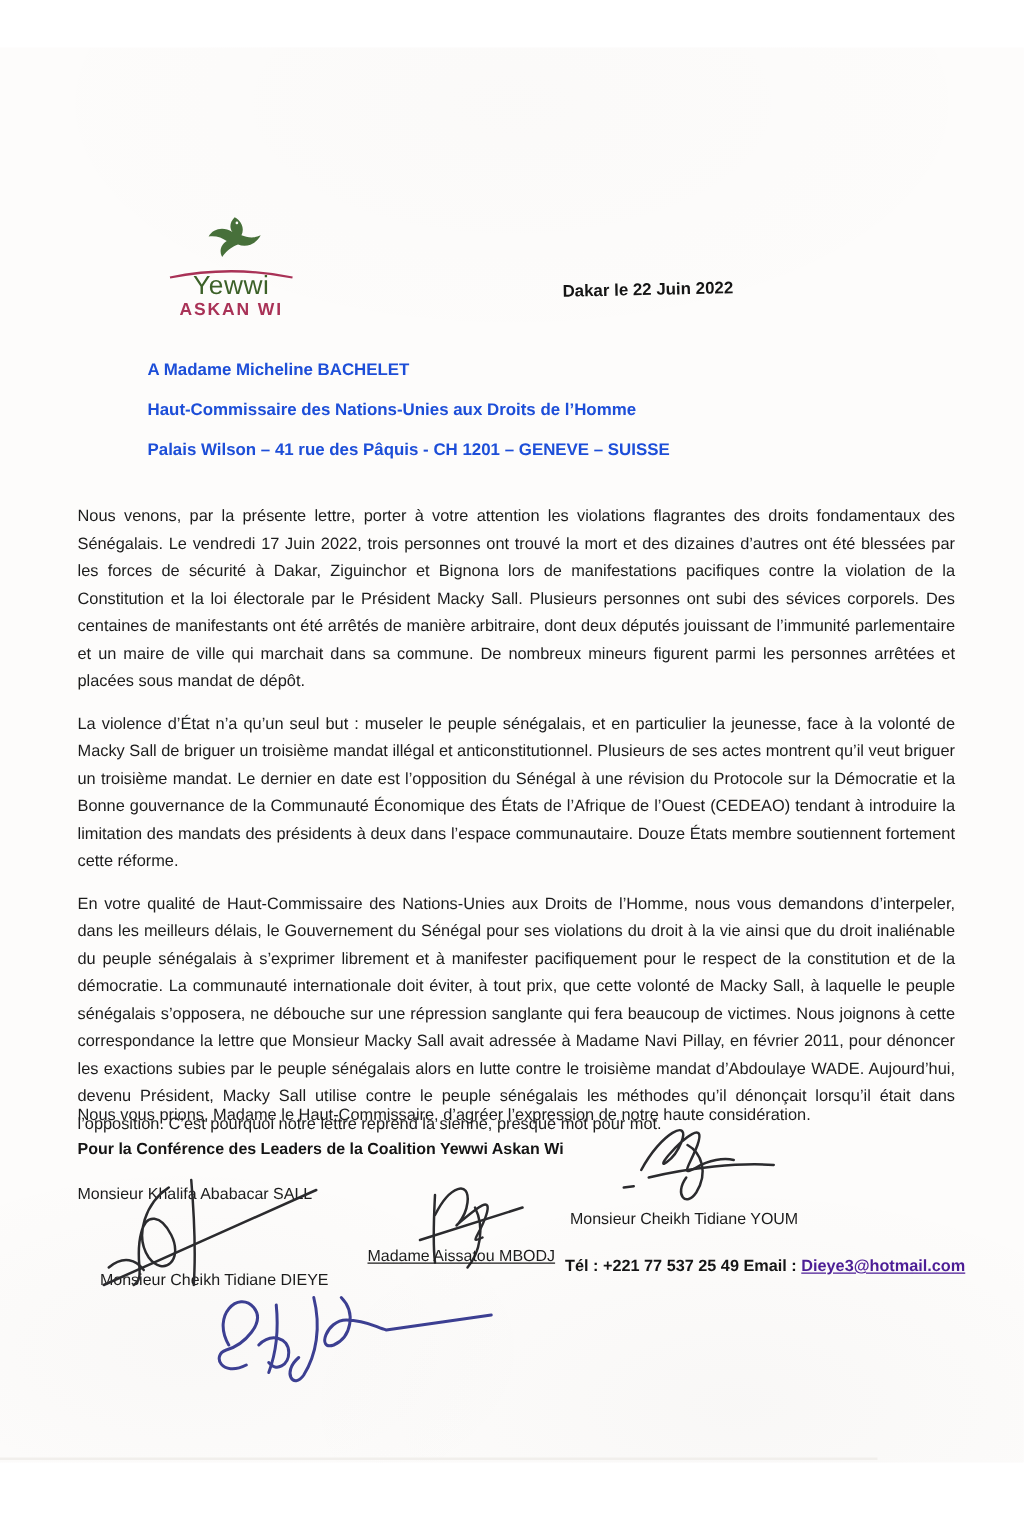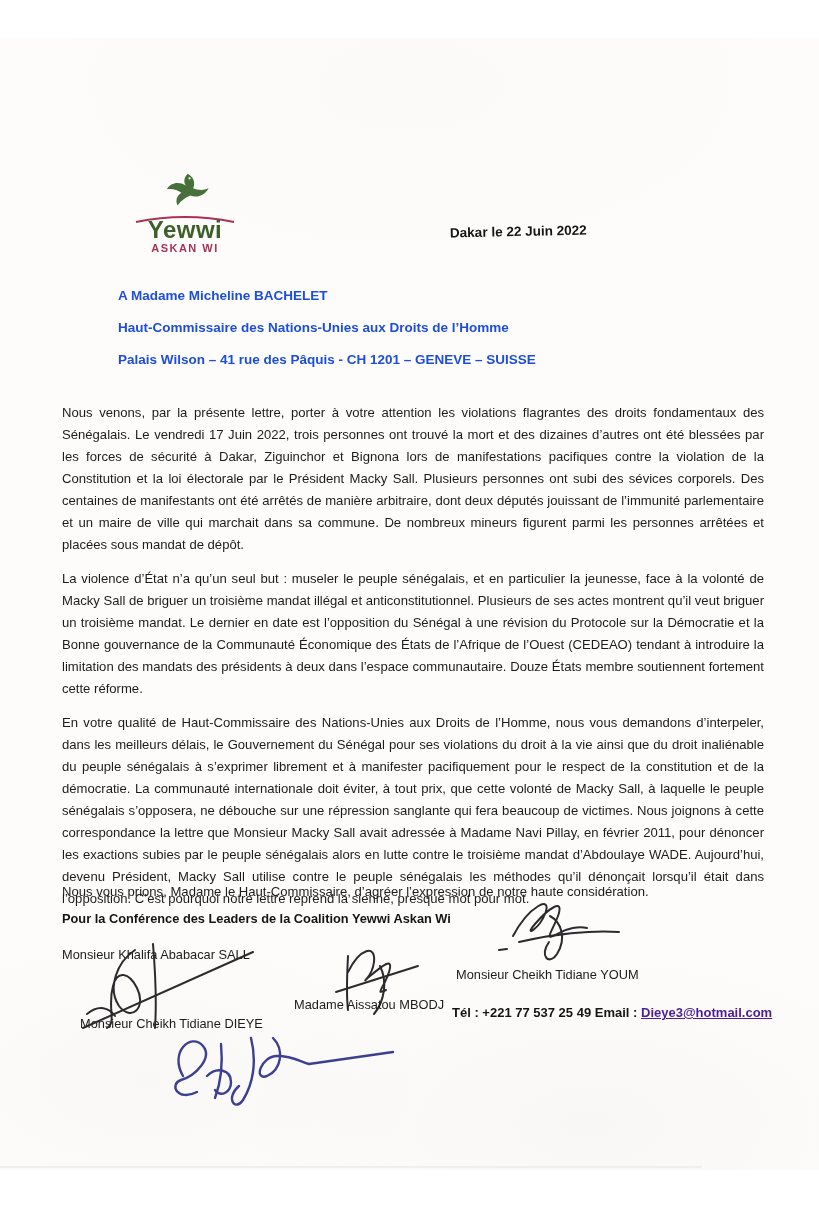--- a/index.html
+++ b/index.html
@@ -20,26 +20,26 @@
       #fdfcfb;
   }
   .bottom-hairline{position:absolute;left:0;bottom:2px;width:702px;height:2px;background:#f1efec;}
 
   
   .logo{position:absolute;left:130px;top:170px;width:110px;text-align:center;}
   .logo .bird{display:block;margin:0 auto;}
   .logo .arc{display:block;margin:-6px auto 0 auto;}
   .logo .brand{
     display:block;margin-top:-12px;
-    font-size:24px;font-weight:bold;letter-spacing:0.5px;
+    font-size:21px;font-weight:normal;letter-spacing:0.5px;
     color:#3c6128;
   }
   .logo .sub{
     display:block;margin-top:-2px;
-    font-size:11px;font-weight:bold;letter-spacing:1.5px;
+    font-size:14px;font-weight:bold;letter-spacing:1.5px;
     color:#a93257;
   }
 
   .date-line{
     position:absolute;left:450px;top:224px;
     font-size:13.5px;font-weight:bold;color:#151515;
     transform:rotate(-1.2deg);
   }
 
   .recipient{position:absolute;left:118px;top:288px;font-size:13.5px;font-weight:bold;color:#1d4ed8;}
@@ -56,21 +56,21 @@
     font-size:13.1px;color:#1c1c1c;
   }
   .sig-title{
     position:absolute;left:62px;top:911px;
     font-size:12.8px;font-weight:bold;color:#141414;
   }
   .sig-name{
     position:absolute;font-size:12.8px;color:#1c1c1c;white-space:nowrap;
   }
   .name-sall{left:62px;top:947px;}
-  .name-mbodj{left:294px;top:997px;}
+  .name-mbodj{left:294px;top:997px;text-decoration:underline;}
   .name-youm{left:456px;top:967px;}
   .name-dieye{left:80px;top:1016px;}
 
   .sig{position:absolute;pointer-events:none;}
   .sig svg path{fill:none;stroke-linecap:round;stroke-linejoin:round;}
   .sig-youm{left:495px;top:884px;}
   .sig-sall{left:75px;top:938px;z-index:2;}
   .sig-mbodj{left:320px;top:936px;}
   .sig-dieye{left:145px;top:1020px;}
 

